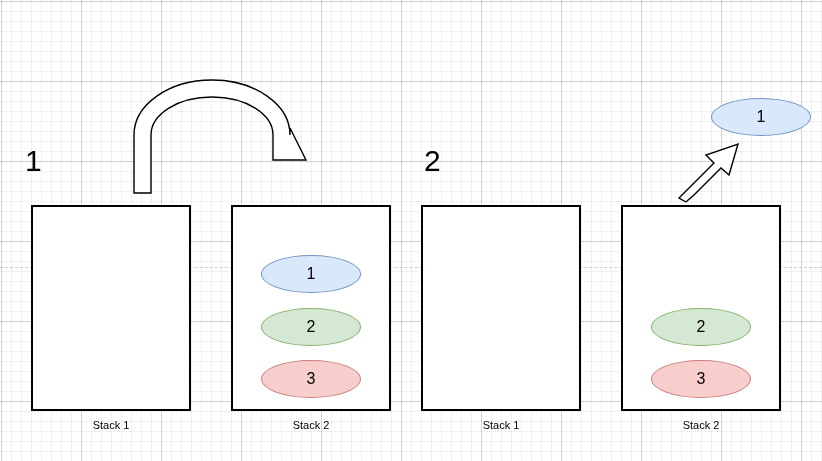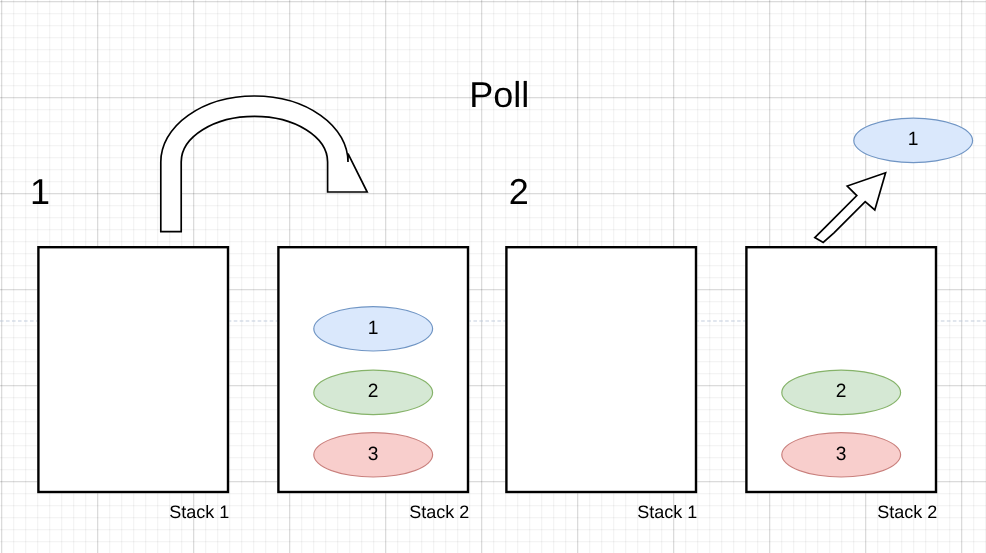--- a/index.html
+++ b/index.html
@@ -58,23 +58,23 @@
   .stack-box {
     position: absolute;
     border: 2px solid #000000;
     background: #ffffff;
     box-sizing: border-box;
   }
 
   
   .stack-label {
     position: absolute;
-    font-size: 15px;
+    font-size: 11px;
     color: #000000;
-    text-align: right;
+    text-align: center;
     white-space: nowrap;
   }
 
   
   .node {
     position: absolute;
     box-sizing: border-box;
     border-radius: 50%;
     display: flex;
     align-items: center;
@@ -98,21 +98,20 @@
     stroke-linejoin: miter;
   }
 </style>
 </head>
 <body>
 
 <div id="canvas">
 
   <div class="guideline" style="top:267px;"></div>
 
-  <div class="title" style="left:391px; top:63px;">Poll</div>
 
   <div class="step-num" style="left:25px; top:146px;">1</div>
   <div class="step-num" style="left:424px; top:146px;">2</div>
 
   <div class="stack-box" style="left:31px; top:205px; width:160px; height:206px;"></div>
   <div class="stack-label" style="left:31px; top:419px; width:160px;">Stack 1</div>
 
   <div class="stack-box" style="left:231px; top:205px; width:160px; height:206px;"></div>
   <div class="node blue" style="left:261px; top:255px; width:100px; height:38px;">1</div>
   <div class="node green" style="left:261px; top:308px; width:100px; height:38px;">2</div>

